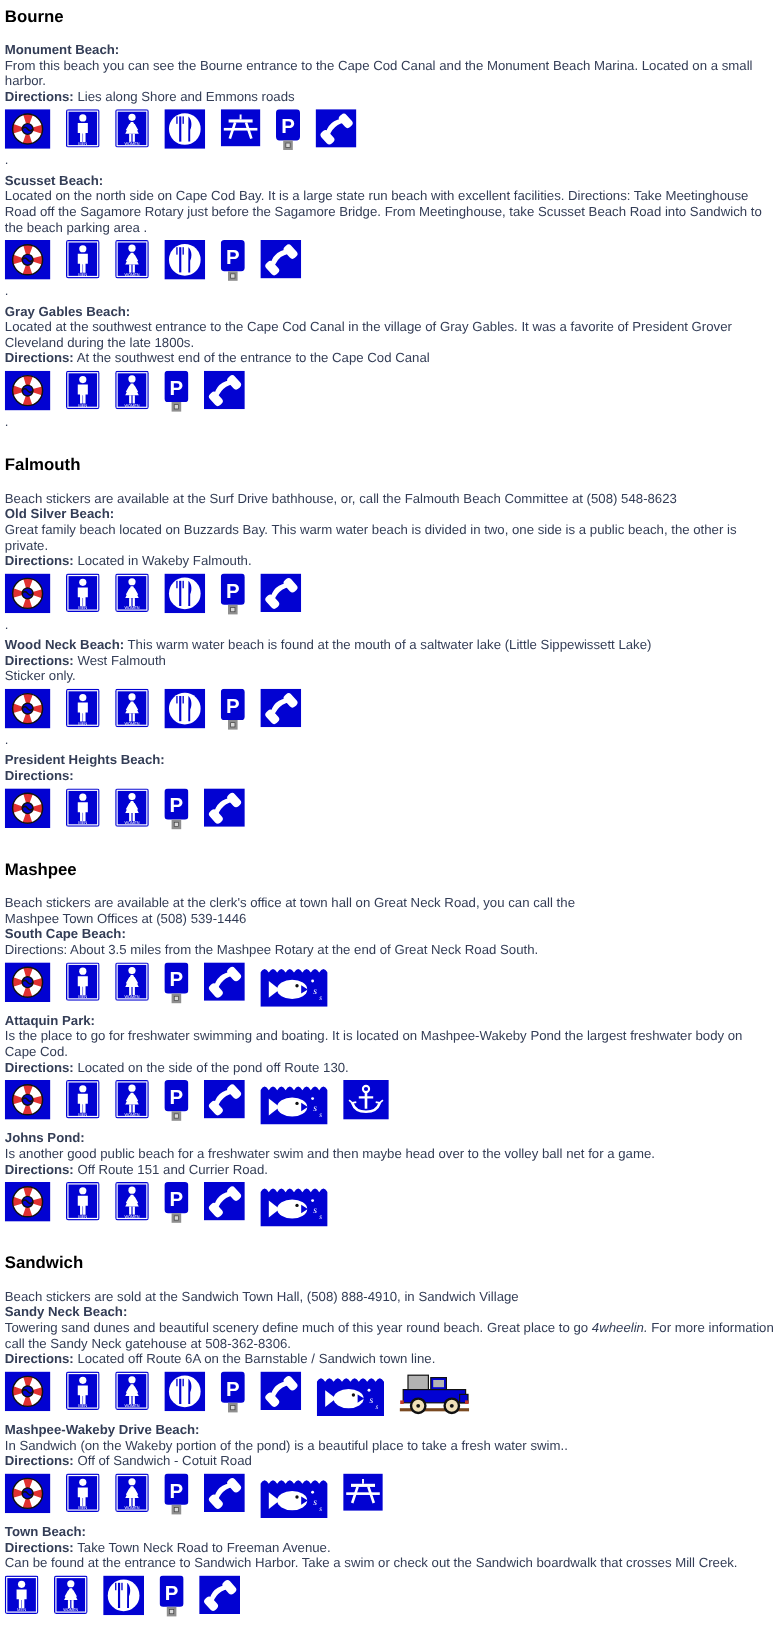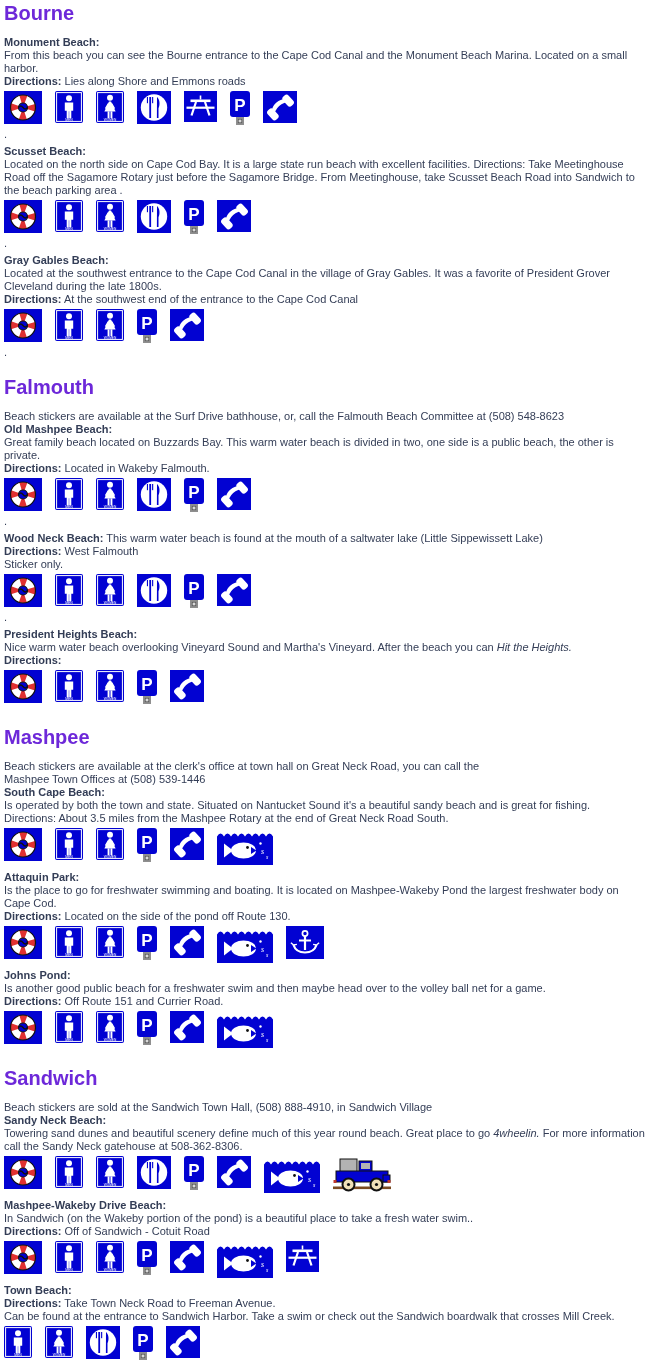--- a/index.html
+++ b/index.html
@@ -1,19 +1,19 @@
 <!DOCTYPE html>
 <html><head>
 <meta charset="utf-8">
 <style>
   html,body{margin:0;padding:0;background:#ffffff;}
   body{width:650px;height:1365px;overflow:hidden;
        font-family:"Liberation Sans",sans-serif;}
   #content{padding:2px 4px 0 4px;color:#333d56;font-size:11px;line-height:13px;}
-  .section-title{color:#6d28d9;font-size:20px;line-height:18px;font-weight:bold;
+  .section-title{color:#000000;font-size:14px;line-height:18px;font-weight:bold;
        margin:20px 0 14px 0;}
   .section:first-child .section-title{margin-top:2px;}
   p{margin:0;}
   .beach{margin:0 0 5px 0;}
   .bname{font-weight:bold;}
   .dir-label{font-weight:bold;}
   .dir-label.plain{font-weight:normal;}
   .ital{font-style:italic;}
   .icon-row{display:flex;align-items:flex-start;margin:3px 0 0 0;height:38px;}
   .icon{display:inline-block;margin-right:13px;}
@@ -224,21 +224,21 @@
             </svg>
           </span>
         </div>
         <p class="after-dot">.</p>
       </div>
     </div>
     <div class="section">
       <h2 class="section-title">Falmouth</h2>
       <p class="intro">Beach stickers are available at the Surf Drive bathhouse, or, call the Falmouth Beach Committee at (508) 548-8623</p>
       <div class="beach">
-        <p><span class="bname">Old Mashpee Beach:</span></p>
+        <p><span class="bname">Old Silver Beach:</span></p>
         <p><span>Great family beach located on Buzzards Bay. This warm water beach is divided in two, one side is a public beach, the other is private.</span></p>
         <p><span class="dir-label">Directions:</span><span> Located in Wakeby Falmouth.</span></p>
         <div class="icon-row">
           <span class="icon">
             <svg width="38" height="33" viewBox="0 0 38 33" xmlns="http://www.w3.org/2000/svg">
               <rect width="38" height="33" fill="#0202d2"></rect>
               <circle cx="19" cy="16.5" r="8.5" fill="none" stroke="#ffffff" stroke-width="8"></circle>
               <circle cx="19" cy="16.5" r="8.5" fill="none" stroke="#e03131" stroke-width="8" stroke-dasharray="5.5 7.85" stroke-dashoffset="2.75"></circle>
               <circle cx="19" cy="16.5" r="12.5" fill="none" stroke="#111" stroke-width="1.2"></circle>
               <circle cx="19" cy="16.5" r="4.5" fill="none" stroke="#111" stroke-width="1.2"></circle>
@@ -359,21 +359,20 @@
                 <rect x="23.5" y="10.5" width="7.5" height="12.5" rx="3" fill="#fff"></rect>
                 <path d="M5.5,15 Q17,5.5 28.5,15 L28.5,19 Q17,10.5 5.5,19 Z" fill="#fff"></path>
               </g>
             </svg>
           </span>
         </div>
         <p class="after-dot">.</p>
       </div>
       <div class="beach">
         <p><span class="bname">President Heights Beach:</span></p>
-        <p><span>Nice warm water beach overlooking Vineyard Sound and Martha's Vineyard. After the beach you can </span><span class="ital">Hit the Heights.</span></p>
         <p><span class="dir-label">Directions:</span></p>
         <div class="icon-row">
           <span class="icon">
             <svg width="38" height="33" viewBox="0 0 38 33" xmlns="http://www.w3.org/2000/svg">
               <rect width="38" height="33" fill="#0202d2"></rect>
               <circle cx="19" cy="16.5" r="8.5" fill="none" stroke="#ffffff" stroke-width="8"></circle>
               <circle cx="19" cy="16.5" r="8.5" fill="none" stroke="#e03131" stroke-width="8" stroke-dasharray="5.5 7.85" stroke-dashoffset="2.75"></circle>
               <circle cx="19" cy="16.5" r="12.5" fill="none" stroke="#111" stroke-width="1.2"></circle>
               <circle cx="19" cy="16.5" r="4.5" fill="none" stroke="#111" stroke-width="1.2"></circle>
               <path d="M14.5,16.5 q2.2,-3 4.5,0 q2.2,3 4.5,0" fill="none" stroke="#111" stroke-width="1.3"></path>
@@ -420,21 +419,20 @@
           </span>
         </div>
       </div>
     </div>
     <div class="section">
       <h2 class="section-title">Mashpee</h2>
       <p class="intro">Beach stickers are available at the clerk's office at town hall on Great Neck Road, you can call the</p>
       <p class="intro">Mashpee Town Offices at (508) 539-1446</p>
       <div class="beach">
         <p><span class="bname">South Cape Beach:</span></p>
-        <p><span>Is operated by both the town and state. Situated on Nantucket Sound it's a beautiful sandy beach and is great for fishing.</span></p>
         <p><span class="dir-label plain">Directions:</span><span> About 3.5 miles from the Mashpee Rotary at the end of Great Neck Road South.</span></p>
         <div class="icon-row">
           <span class="icon">
             <svg width="38" height="33" viewBox="0 0 38 33" xmlns="http://www.w3.org/2000/svg">
               <rect width="38" height="33" fill="#0202d2"></rect>
               <circle cx="19" cy="16.5" r="8.5" fill="none" stroke="#ffffff" stroke-width="8"></circle>
               <circle cx="19" cy="16.5" r="8.5" fill="none" stroke="#e03131" stroke-width="8" stroke-dasharray="5.5 7.85" stroke-dashoffset="2.75"></circle>
               <circle cx="19" cy="16.5" r="12.5" fill="none" stroke="#111" stroke-width="1.2"></circle>
               <circle cx="19" cy="16.5" r="4.5" fill="none" stroke="#111" stroke-width="1.2"></circle>
               <path d="M14.5,16.5 q2.2,-3 4.5,0 q2.2,3 4.5,0" fill="none" stroke="#111" stroke-width="1.3"></path>
@@ -639,20 +637,21 @@
           </span>
         </div>
       </div>
     </div>
     <div class="section">
       <h2 class="section-title">Sandwich</h2>
       <p class="intro">Beach stickers are sold at the Sandwich Town Hall, (508) 888-4910, in Sandwich Village</p>
       <div class="beach">
         <p><span class="bname">Sandy Neck Beach:</span></p>
         <p><span>Towering sand dunes and beautiful scenery define much of this year round beach. Great place to go </span><span class="ital">4wheelin.</span><span> For more information call the Sandy Neck gatehouse at 508-362-8306.</span></p>
+        <p><span class="dir-label">Directions:</span><span> Located off Route 6A on the Barnstable / Sandwich town line.</span></p>
         <div class="icon-row">
           <span class="icon">
             <svg width="38" height="33" viewBox="0 0 38 33" xmlns="http://www.w3.org/2000/svg">
               <rect width="38" height="33" fill="#0202d2"></rect>
               <circle cx="19" cy="16.5" r="8.5" fill="none" stroke="#ffffff" stroke-width="8"></circle>
               <circle cx="19" cy="16.5" r="8.5" fill="none" stroke="#e03131" stroke-width="8" stroke-dasharray="5.5 7.85" stroke-dashoffset="2.75"></circle>
               <circle cx="19" cy="16.5" r="12.5" fill="none" stroke="#111" stroke-width="1.2"></circle>
               <circle cx="19" cy="16.5" r="4.5" fill="none" stroke="#111" stroke-width="1.2"></circle>
               <path d="M14.5,16.5 q2.2,-3 4.5,0 q2.2,3 4.5,0" fill="none" stroke="#111" stroke-width="1.3"></path>
             </svg>

